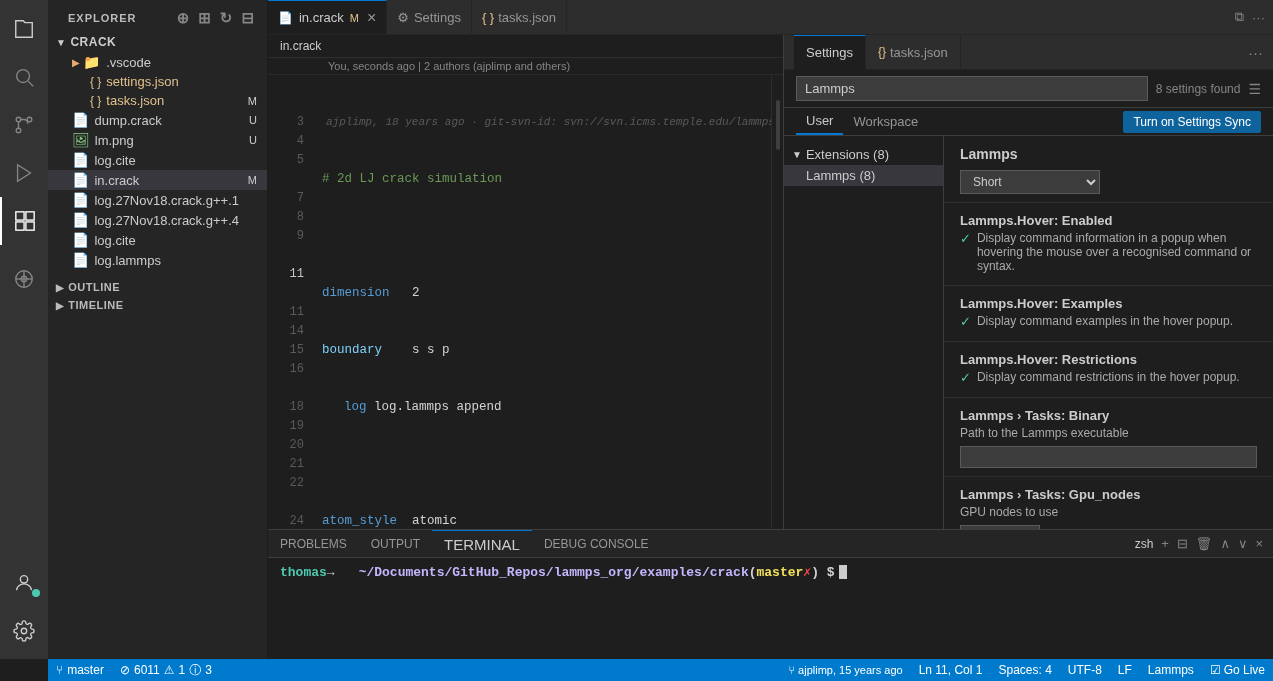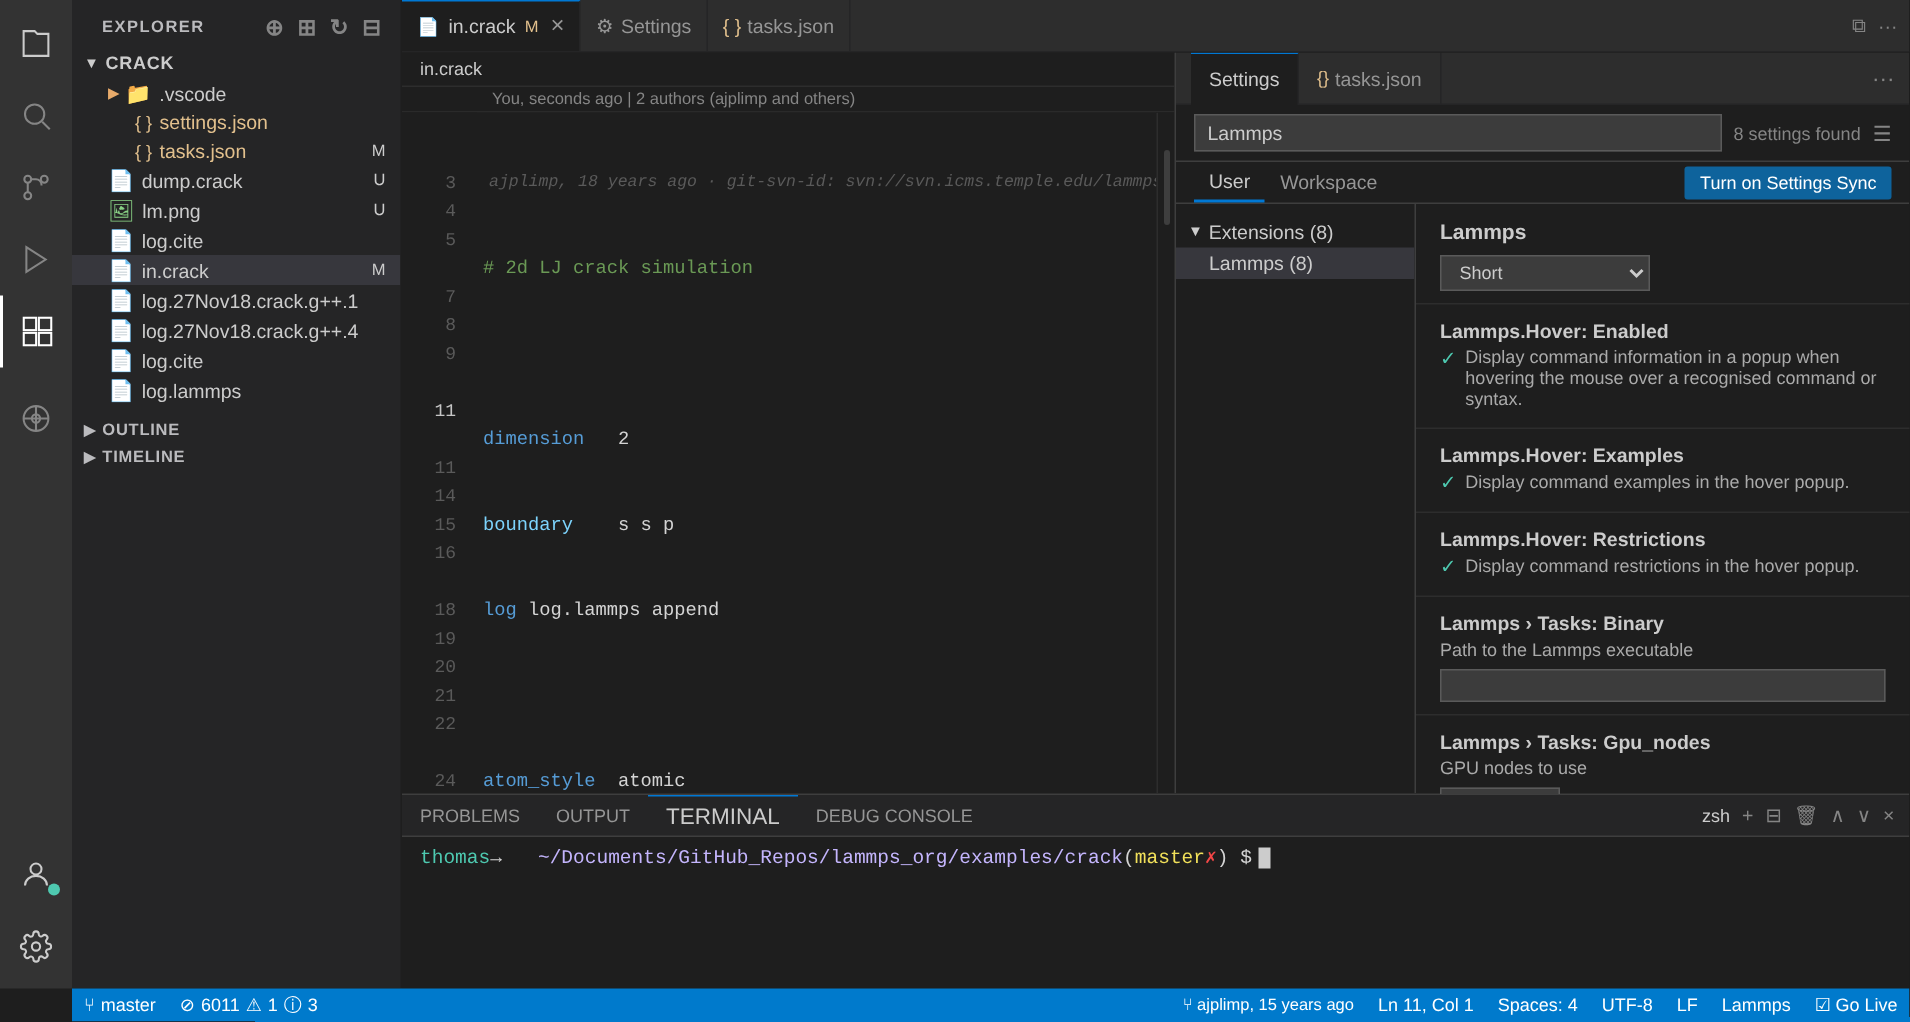--- a/index.html
+++ b/index.html
@@ -210,21 +210,21 @@
               <div style="height:19px;display:flex;align-items:center;justify-content:flex-end;">24</div>
 
             </div>
 
             <div style="flex:1;padding-left:4px;overflow:hidden;white-space:pre;font-size:12.5px;">
               <div style="height:19px;display:flex;align-items:center;"><span style="color:#5a5a5a;font-style:italic;font-size:11px;margin-left:4px;">ajplimp, 18 years ago · git-svn-id: svn://svn.icms.temple.edu/lammps-ro/t...</span></div>
               <div style="height:19px;display:flex;align-items:center;"><span style="color:#6a9955;"># 2d LJ crack simulation</span></div>
               <div style="height:19px;display:flex;align-items:center;"></div>
               <div style="height:19px;display:flex;align-items:center;"><span style="color:#569cd6;">dimension</span><span style="color:#d4d4d4;">&nbsp;&nbsp;&nbsp;2</span></div>
               <div style="height:19px;display:flex;align-items:center;"><span style="color:#7dd3fc;">boundary</span><span style="color:#d4d4d4;">&nbsp;&nbsp;&nbsp;&nbsp;s s p</span></div>
-              <div style="height:19px;display:flex;align-items:center;"><span style="color:#569cd6;">log</span><span style="color:#d4d4d4;"> log.lammps append</span></div>
+              <div style="height:19px;display:flex;align-items:center;"><span style="color:#569cd6;margin-left:22px;">log</span><span style="color:#d4d4d4;"> log.lammps append</span></div>
               <div style="height:19px;display:flex;align-items:center;"></div>
               <div style="height:19px;display:flex;align-items:center;"><span style="color:#569cd6;">atom_style</span><span style="color:#d4d4d4;">  atomic</span></div>
               
               
               
               
               
               
               
               
@@ -358,21 +358,21 @@
             <span style="color:#cccccc;font-size:12px;">zsh</span>
             <span style="cursor:pointer;">+</span>
             <span style="cursor:pointer;">⊟</span>
             <span style="cursor:pointer;">🗑</span>
             <span style="cursor:pointer;">∧</span>
             <span style="cursor:pointer;">∨</span>
             <span style="cursor:pointer;">×</span>
           </div>
         </div>
         <div style="flex:1;padding:6px 12px;font-family:'Courier New',monospace;font-size:13px;color:#cccccc;overflow:hidden;background:#1e1e1e;">
-          <div style="display:flex;align-items:center;flex-wrap:wrap;">
+          <div style="display:flex;align-items:center;flex-wrap:wrap;font-weight:bold;">
             <span style="color:#4ec9b0;">thomas</span>
             <span style="color:#d4d4d4;"> → </span>
             <span style="color:#c4b5fd;margin-left:24px;">~/Documents/GitHub_Repos/lammps_org/examples/crack</span>
             <span style="color:#d4d4d4;"> (</span>
             <span style="color:#f1e05a;">master</span>
             <span style="color:#f44747;"> ✗</span>
             <span style="color:#d4d4d4;">) $</span>
             <span style="background:#cccccc;width:8px;height:14px;display:inline-block;margin-left:4px;animation:blink 1s step-end infinite;"></span>
           </div>
         </div>

